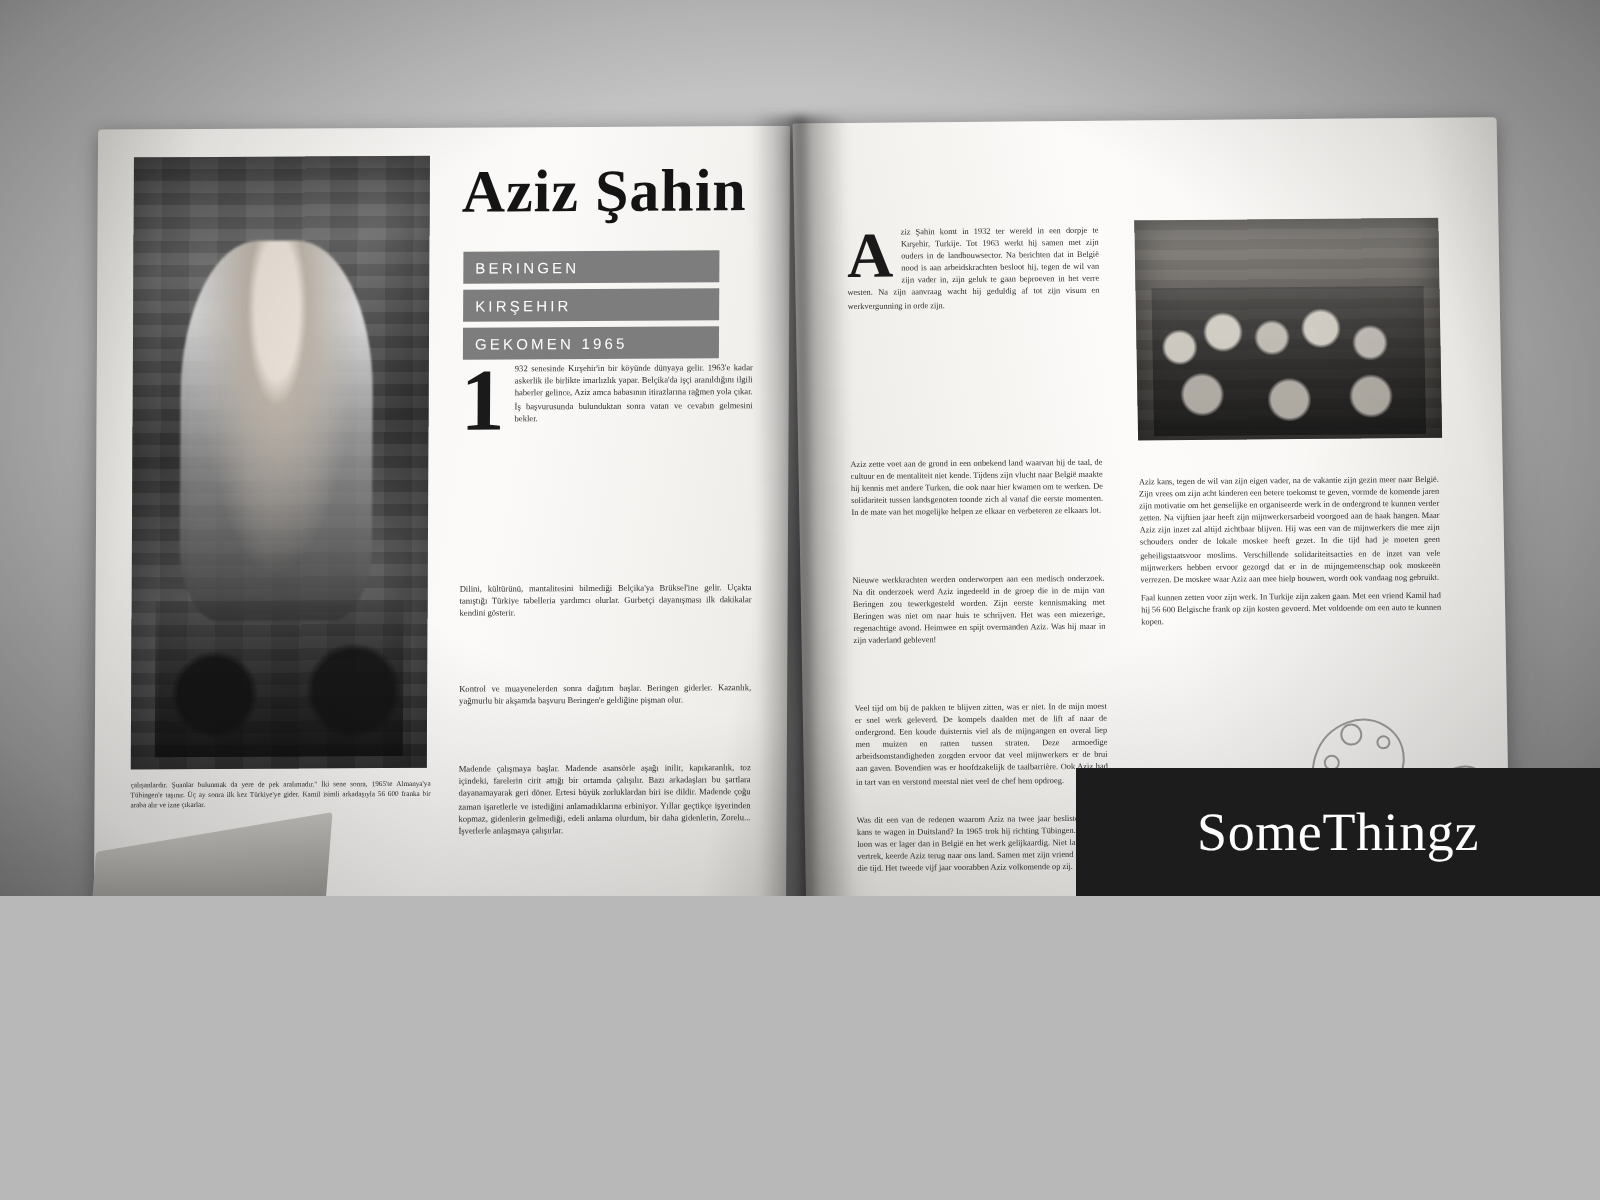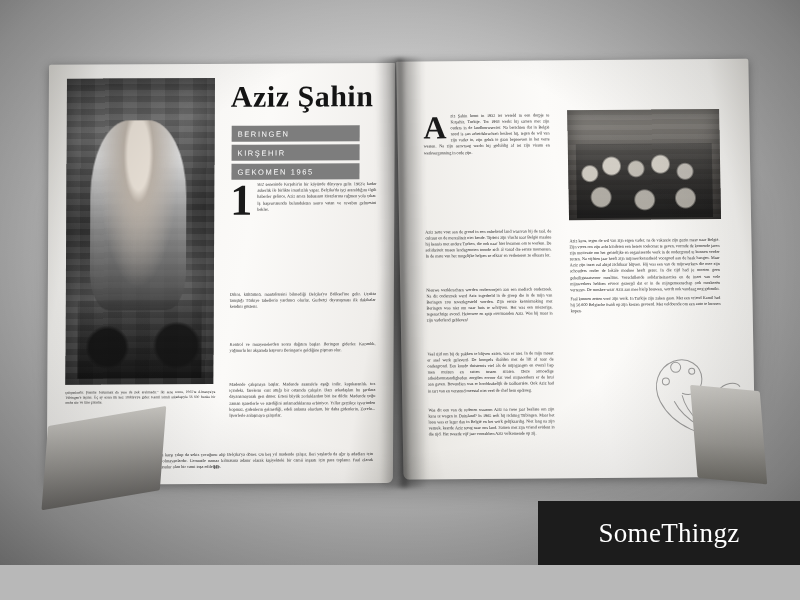--- a/index.html
+++ b/index.html
@@ -11,21 +11,21 @@
     height: 600px;
     overflow: hidden;
     background: #b8b8b8;
     font-family: "Liberation Sans", sans-serif;
   }
 
   
   #photo {
     position: relative;
     width: 800px;
-    height: 565px;
+    height: 448px;
     background: radial-gradient(ellipse at 45% 40%, #d6d6d6 0%, #bdbdbd 45%, #9d9d9d 80%, #8b8b8b 100%);
     overflow: hidden;
   }
 
   
   .surface-shadow {
     position: absolute;
     left: 40px;
     top: 60px;
     width: 730px;

